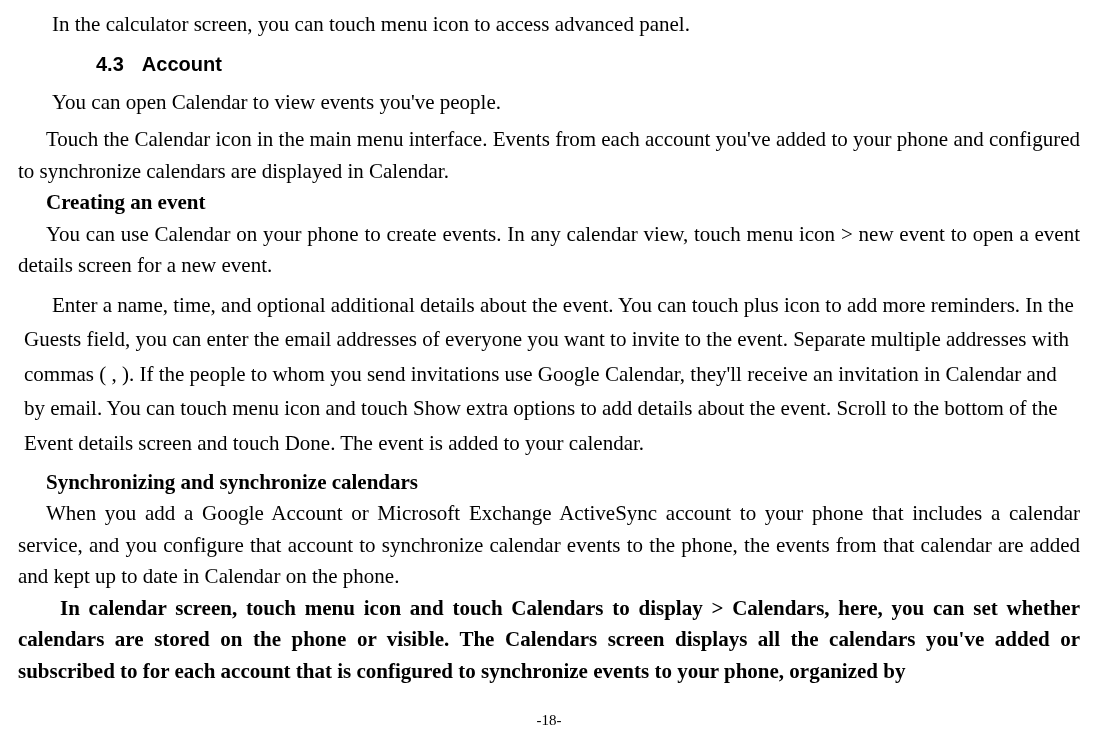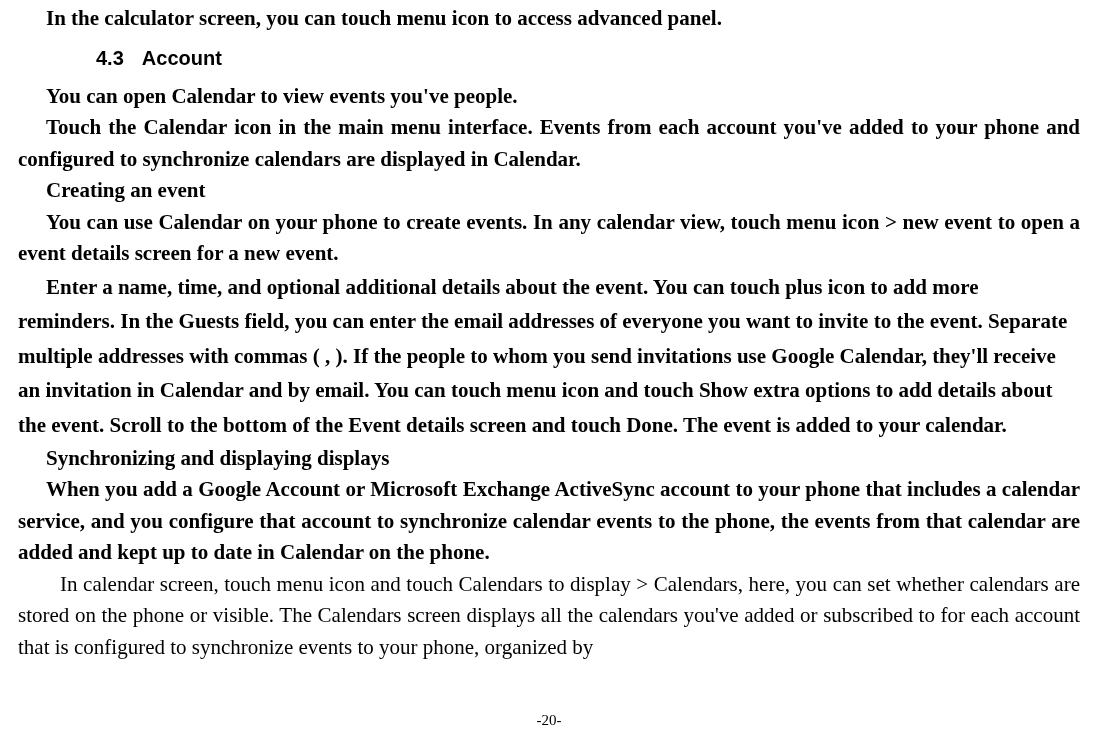--- a/index.html
+++ b/index.html
@@ -13,31 +13,30 @@
       line-height: 1.5;
       color: #000;
       background: #fff;
       width: 1098px;
       height: 734px;
       padding: 3px 18px 0 18px;
       position: relative;
     }
     .para {
       text-indent: 28px;
-      margin: 0;
-      font-weight: bold;
+      margin: 6px;
     }
     .para-justify {
       text-align: justify;
       text-indent: 28px;
-      font-weight: bold;
     }
     .para-justify-extra {
       text-align: justify;
       text-indent: 42px;
+      font-weight: bold;
     }
     .section-heading {
       font-family: Arial, Helvetica, sans-serif;
       font-weight: bold;
       font-size: 20px;
       margin: 8px 0 8px 78px;
     }
     .section-num {
       margin-right: 18px;
     }
@@ -71,19 +70,19 @@
 <p class="para">You can open Calendar to view events you've people.</p>
 
 <p class="para-justify">Touch the Calendar icon in the main menu interface. Events from each account you've added to your phone and configured to synchronize calendars are displayed in Calendar.</p>
 
 <p class="subheading">Creating an event</p>
 
 <p class="para-justify">You can use Calendar on your phone to create events. In any calendar view, touch menu icon &gt; new event to open a event details screen for a new event.</p>
 
 <p class="para loose">Enter a name, time, and optional additional details about the event. You can touch plus icon to add more reminders. In the Guests field, you can enter the email addresses of everyone you want to invite to the event. Separate multiple addresses with commas ( , ). If the people to whom you send invitations use Google Calendar, they'll receive an invitation in Calendar and by email. You can touch menu icon and touch Show extra options to add details about the event. Scroll to the bottom of the Event details screen and touch Done. The event is added to your calendar.</p>
 
-<p class="subheading">Synchronizing and displaying displays</p>
+<p class="subheading">Synchronizing and synchronize calendars</p>
 
 <p class="para-justify">When you add a Google Account or Microsoft Exchange ActiveSync account to your phone that includes a calendar service, and you configure that account to synchronize calendar events to the phone, the events from that calendar are added and kept up to date in Calendar on the phone.</p>
 
 <p class="para-justify-extra">In calendar screen, touch menu icon and touch Calendars to display &gt; Calendars, here, you can set whether calendars are stored on the phone or visible. The Calendars screen displays all the calendars you've added or subscribed to for each account that is configured to synchronize events to your phone, organized by</p>
 
-<div class="page-number">-20-</div>
+<div class="page-number">-18-</div>
 
 </body></html>

